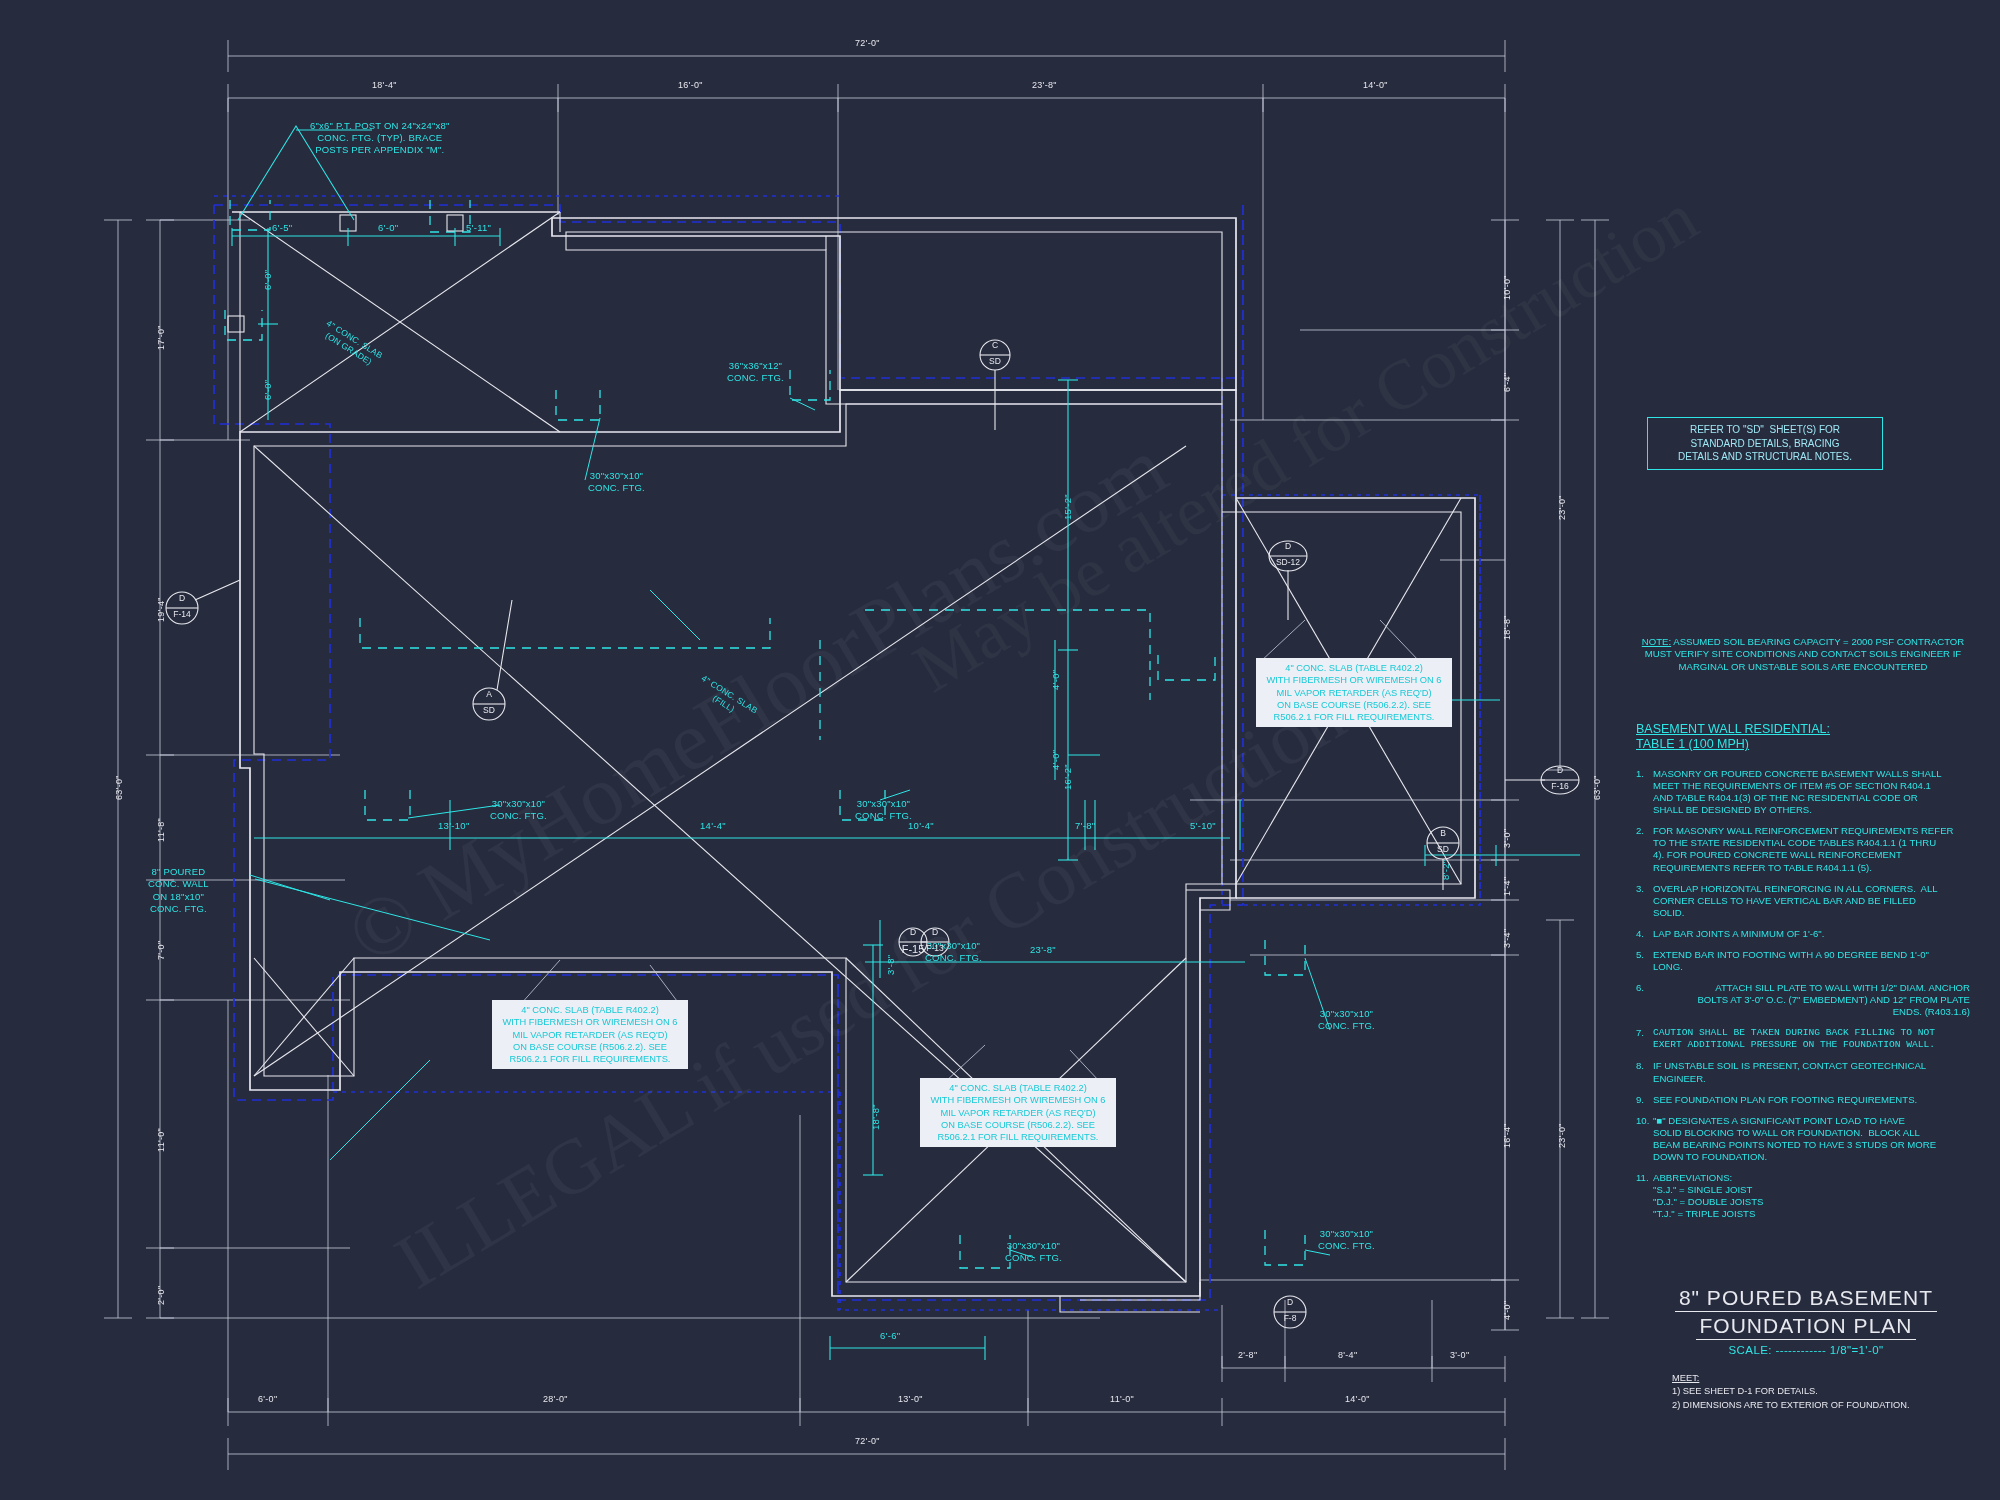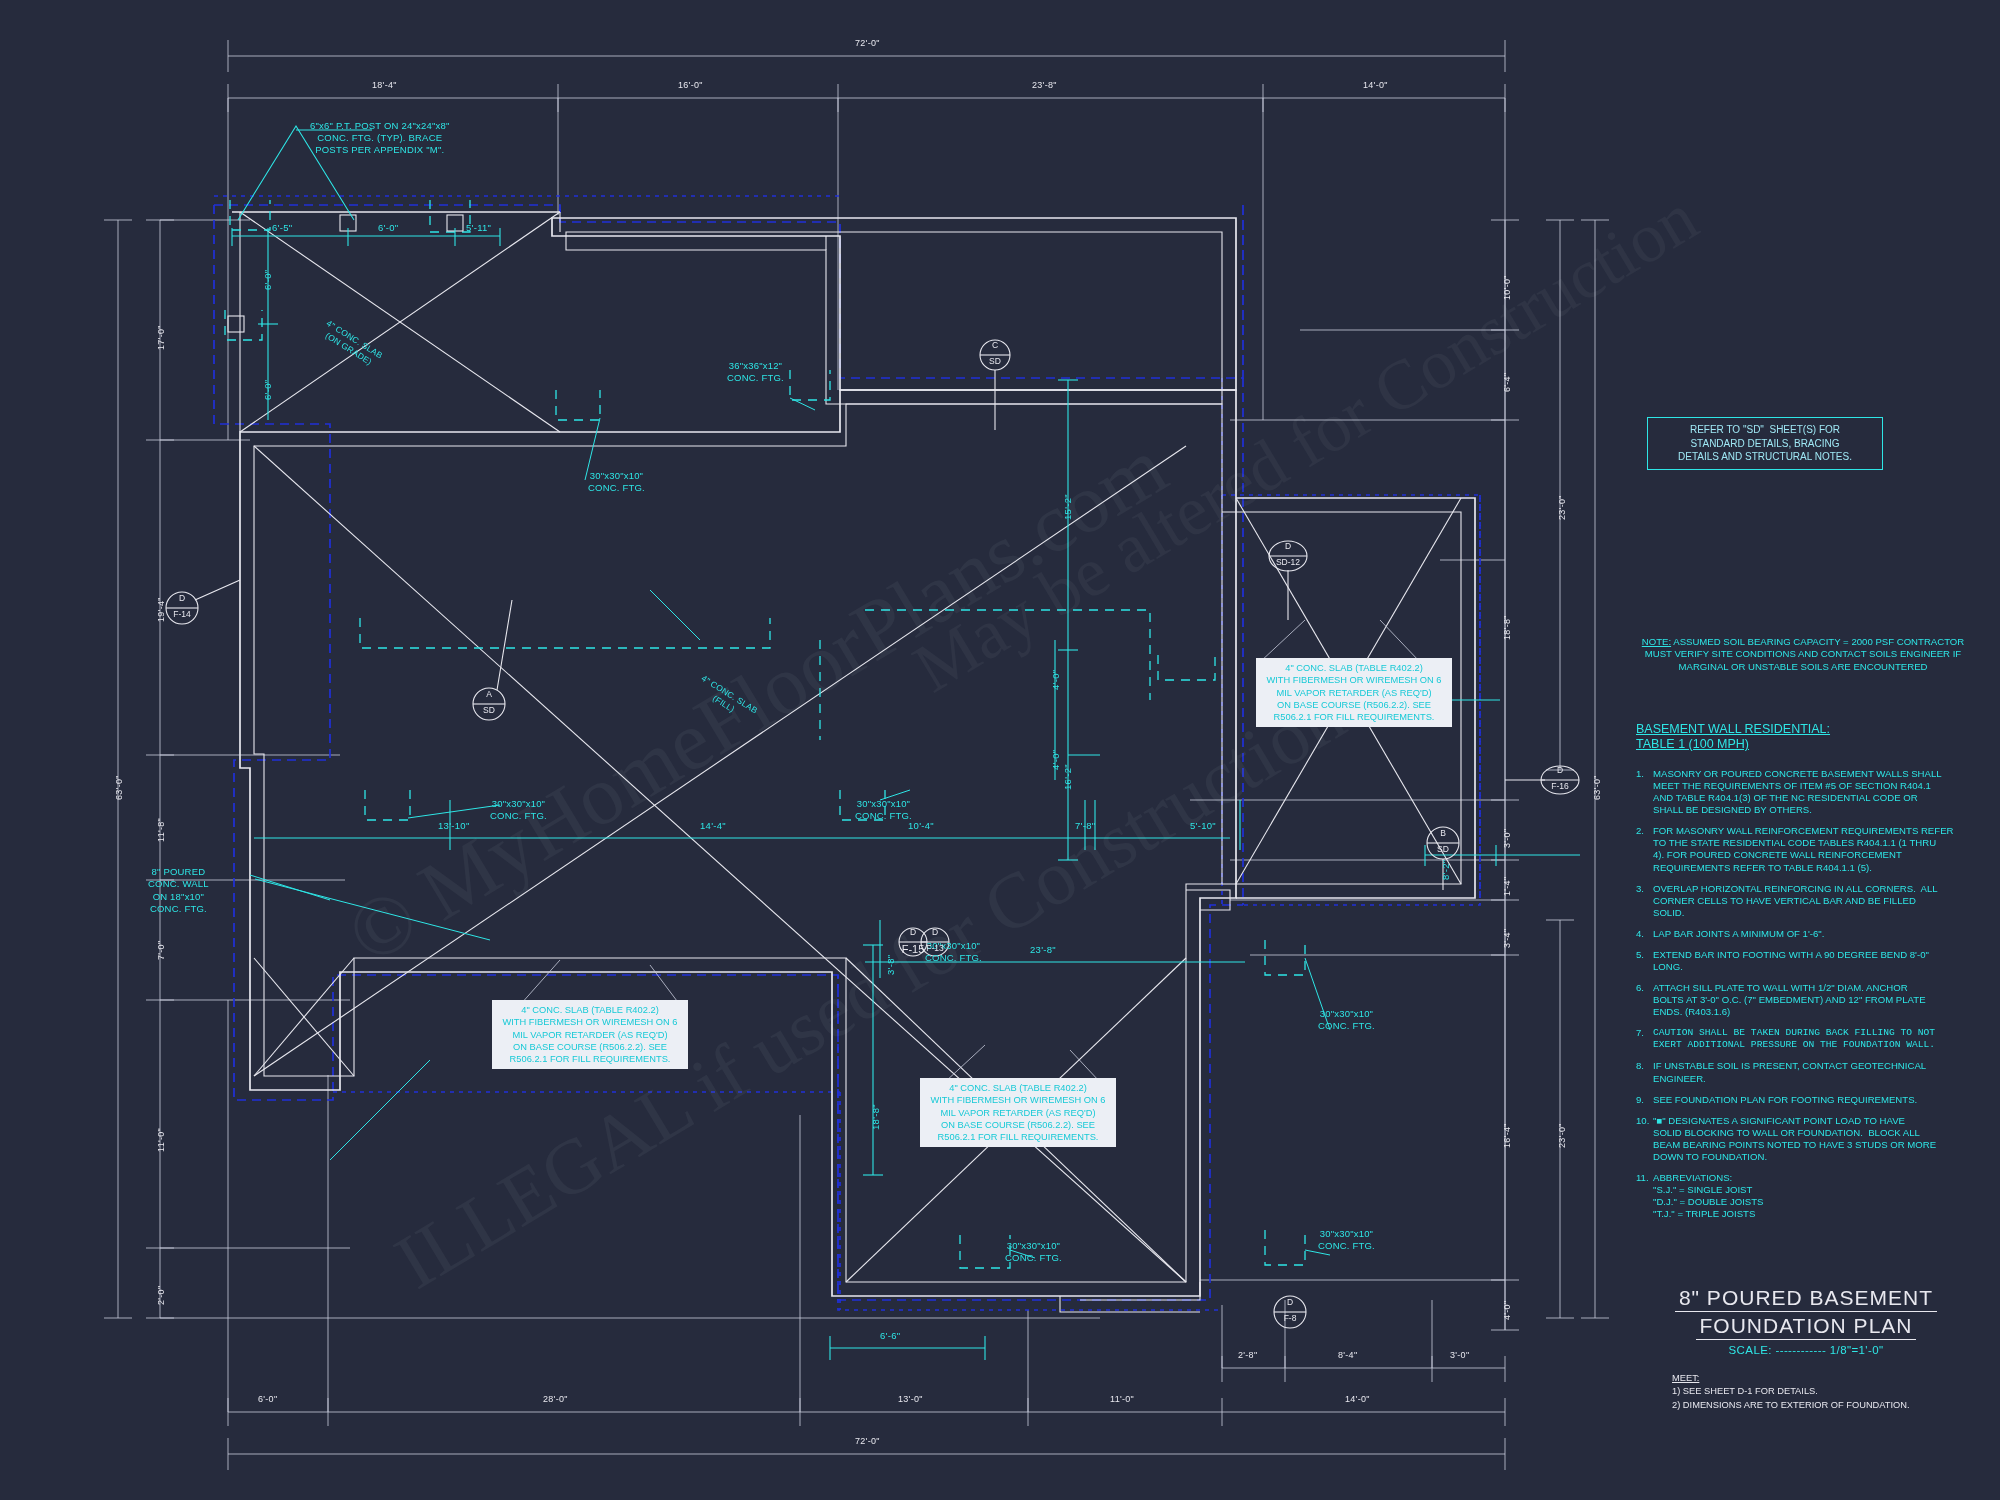--- a/index.html
+++ b/index.html
@@ -503,26 +503,26 @@
         <div class="body" style="white-space: pre;">OVERLAP HORIZONTAL REINFORCING IN ALL CORNERS.  ALL
 CORNER CELLS TO HAVE VERTICAL BAR AND BE FILLED
 SOLID.</div>
       </div>
       <div class="note-p">
         <div class="num">4.</div>
         <div class="body" style="white-space: pre;">LAP BAR JOINTS A MINIMUM OF 1'-6".</div>
       </div>
       <div class="note-p">
         <div class="num">5.</div>
-        <div class="body" style="white-space: pre;">EXTEND BAR INTO FOOTING WITH A 90 DEGREE BEND 8'-0"
+        <div class="body" style="white-space: pre;">EXTEND BAR INTO FOOTING WITH A 90 DEGREE BEND 1'-0"
 LONG.</div>
       </div>
       <div class="note-p">
         <div class="num">6.</div>
-        <div class="body" style="white-space: pre;">ATTACH SILL PLATE TO WALL WITH 1/2" DIAM. ANCHOR
+        <div class="body" style="white-space: pre; text-align: right;">ATTACH SILL PLATE TO WALL WITH 1/2" DIAM. ANCHOR
 BOLTS AT 3'-0" O.C. (7" EMBEDMENT) AND 12" FROM PLATE
 ENDS. (R403.1.6)</div>
       </div>
       <div class="note-p">
         <div class="num">7.</div>
         <div class="body" style="white-space: pre; font-family: Liberation Mono, monospace;">CAUTION SHALL BE TAKEN DURING BACK FILLING TO NOT
 EXERT ADDITIONAL PRESSURE ON THE FOUNDATION WALL.</div>
       </div>
       <div class="note-p">
         <div class="num">8.</div>

